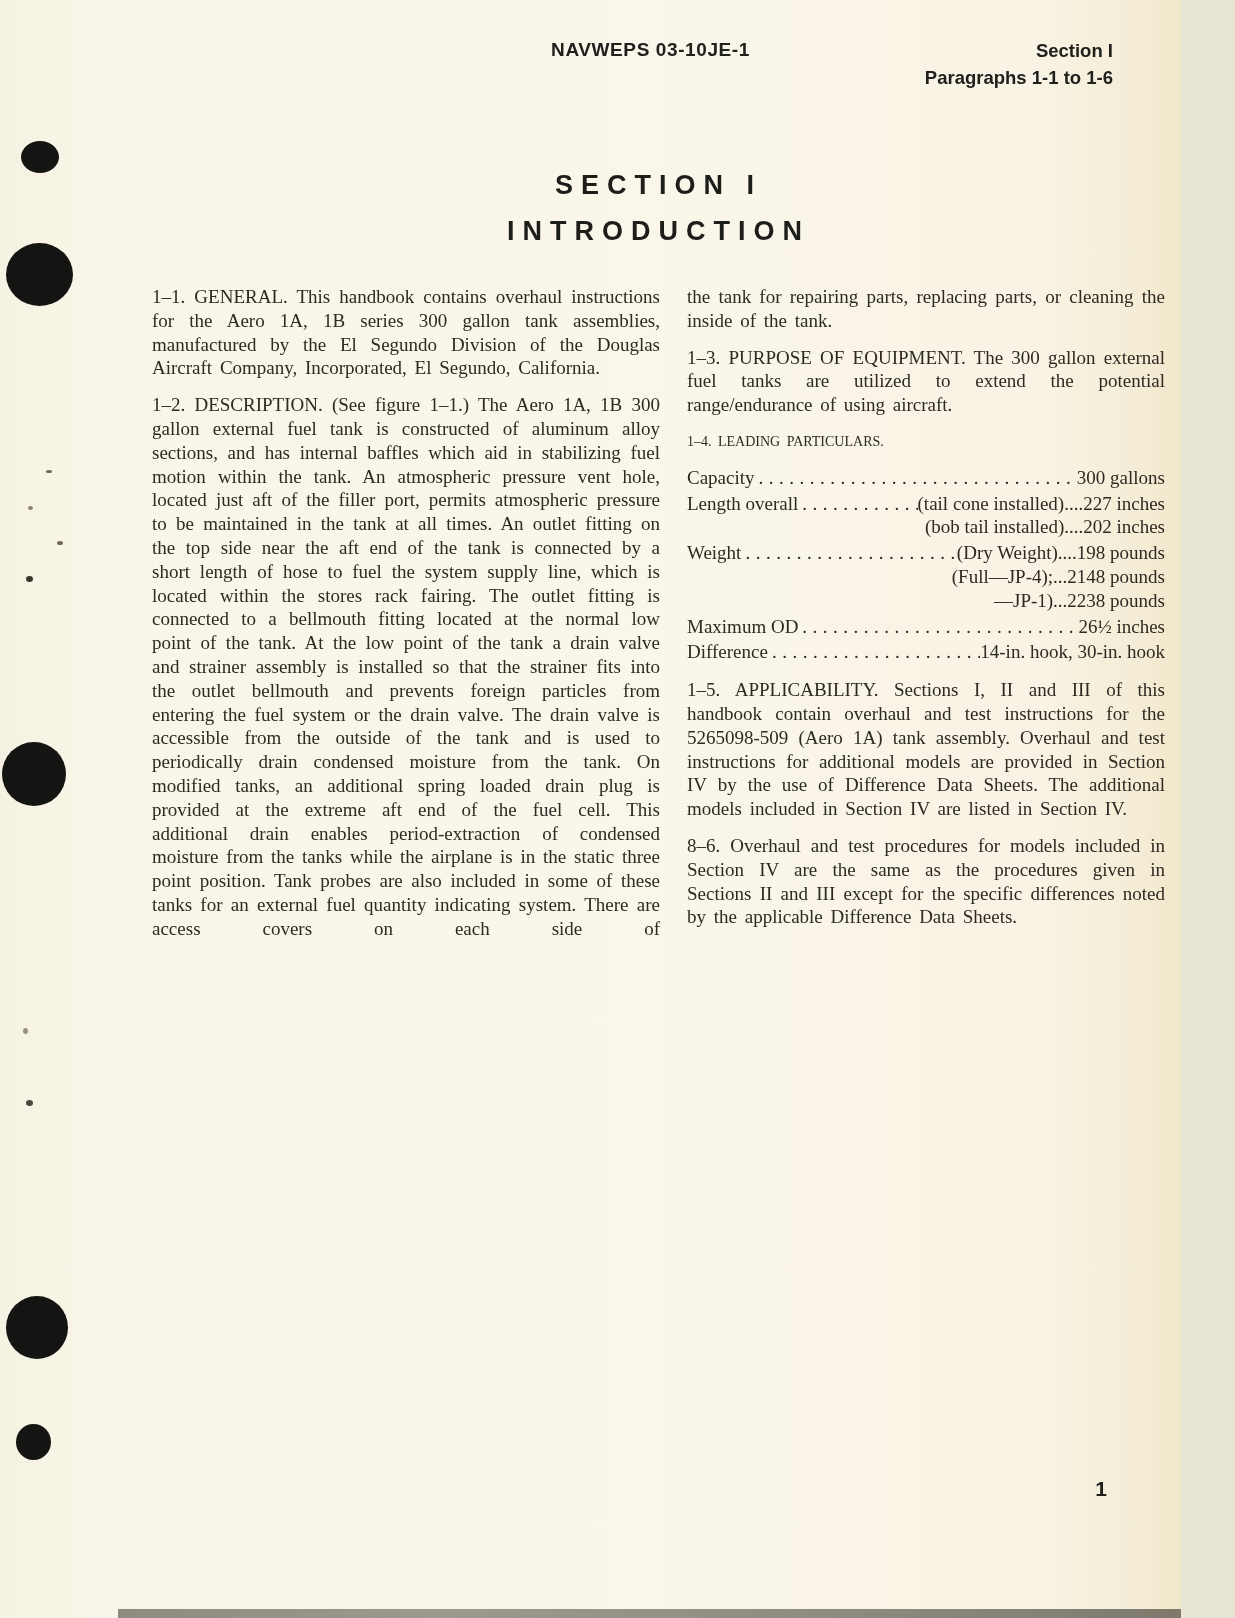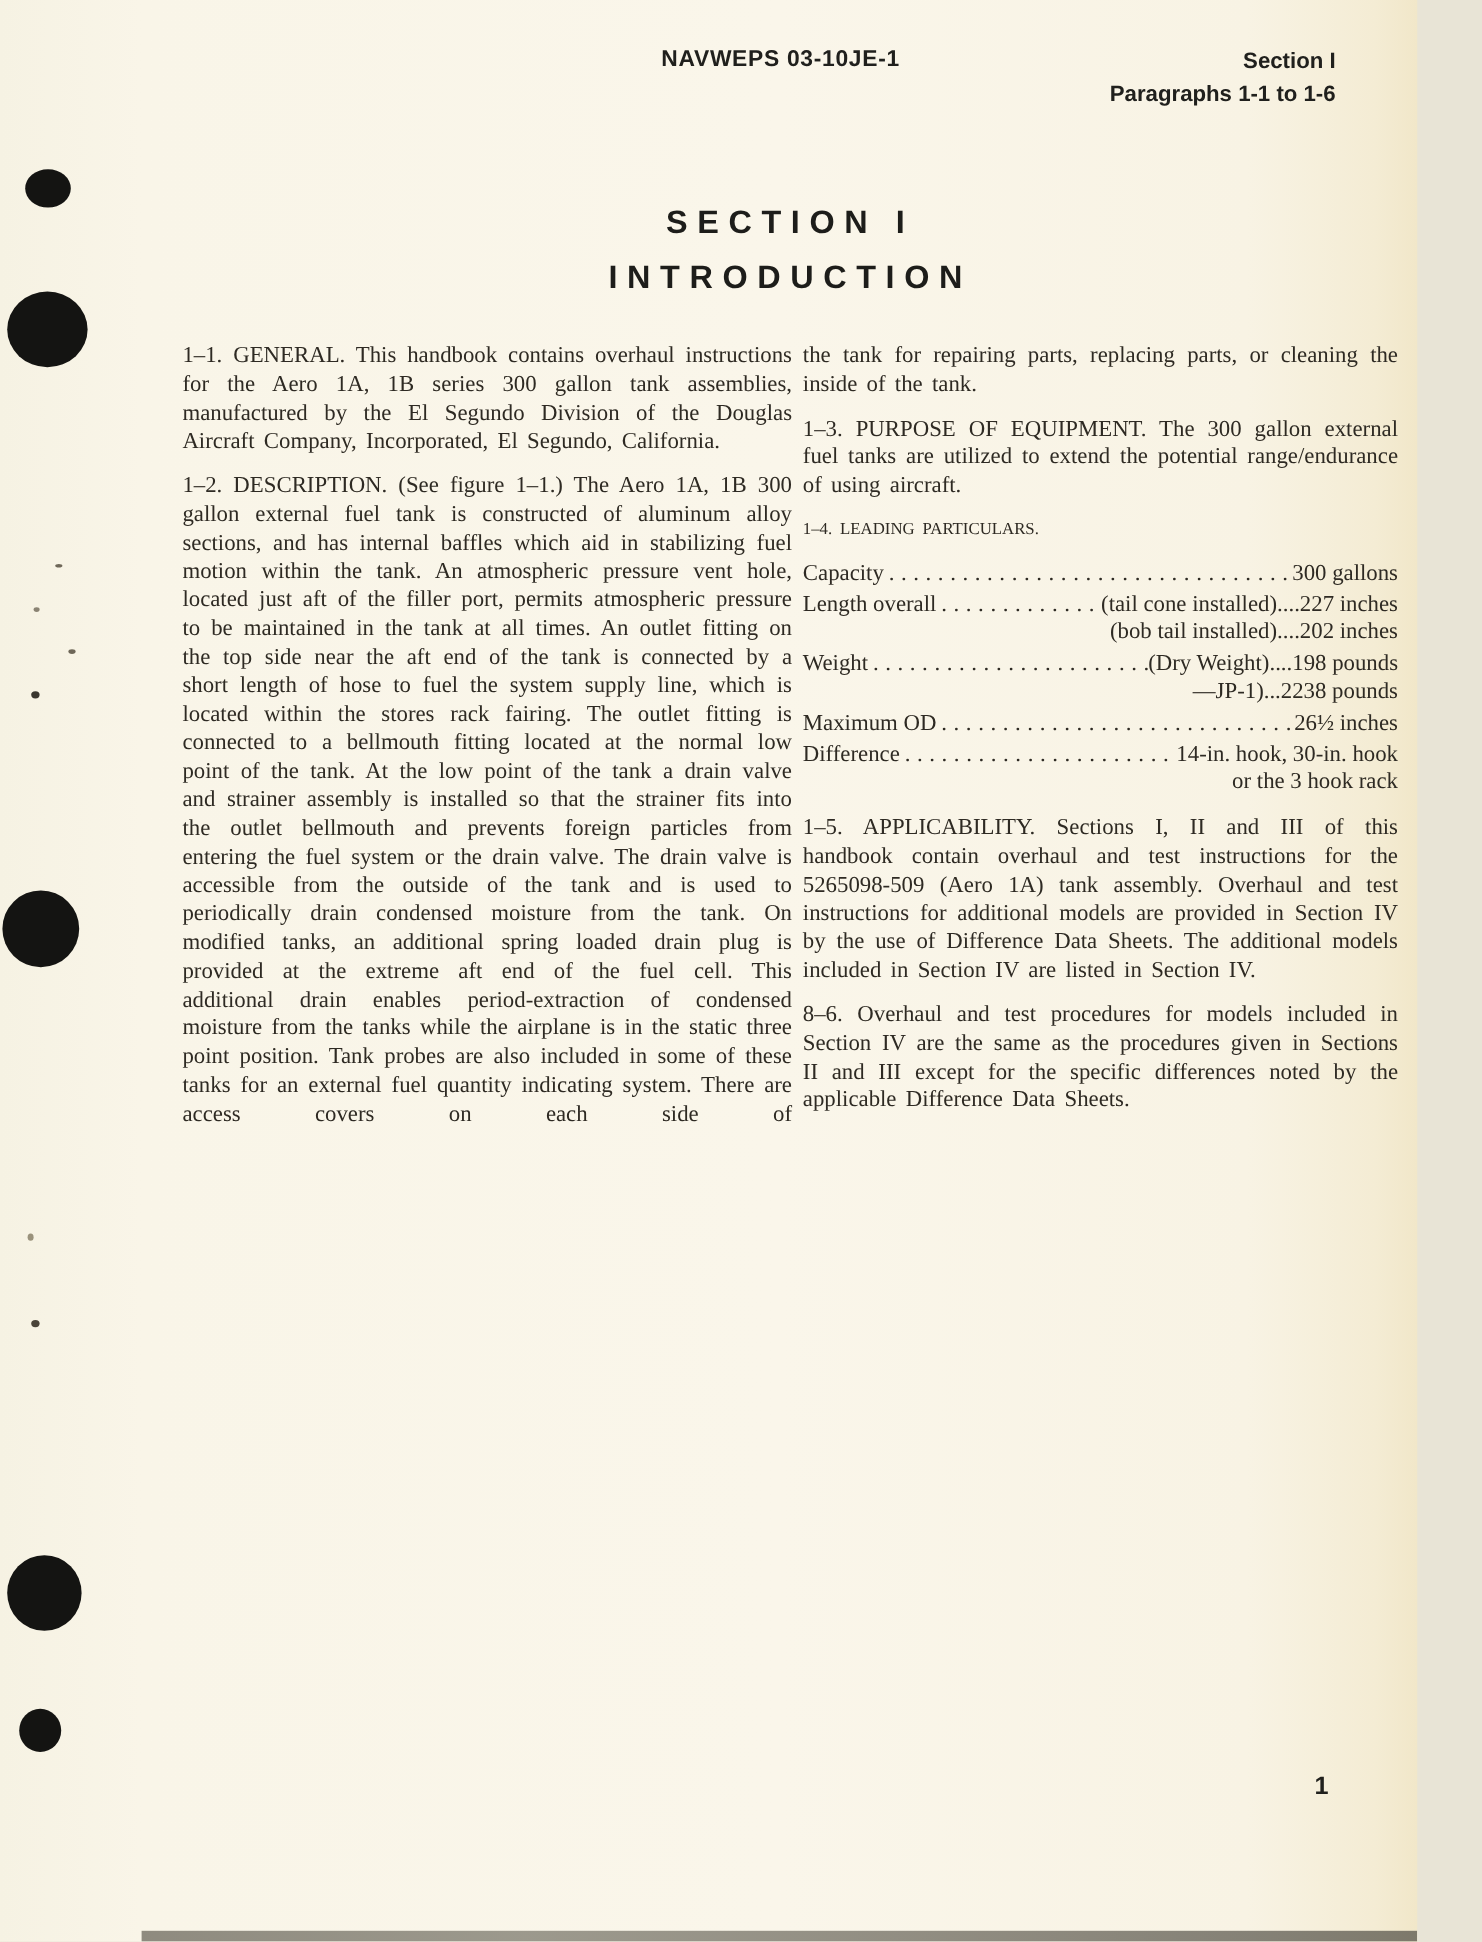--- a/index.html
+++ b/index.html
@@ -19,21 +19,21 @@
     position:absolute;top:37px;right:68px;text-align:right;
     font-family:"Liberation Sans",sans-serif;font-weight:bold;font-size:18.5px;
     line-height:27px;color:#20201d;
   }
   
   .title-block{position:absolute;top:170px;left:152px;width:1013px;text-align:center;
     font-family:"Liberation Sans",sans-serif;font-weight:bold;color:#1d1d1a;}
   .title-line{font-size:27px;letter-spacing:8px;line-height:30px;}
   .title-line + .title-line{margin-top:16px;}
   
-  .columns{position:absolute;top:285px;left:152px;width:1013px;display:flex;gap:9px;font-family:Liberation Serif, serif;}
+  .columns{position:absolute;top:285px;left:152px;width:1013px;display:flex;gap:27px;font-family:Liberation Serif, serif;}
   .col-left{width:508px;flex:0 0 508px;}
   .col-right{flex:1 1 auto;min-width:0;}
   .body-p{
     font-size:19px;line-height:23.8px;text-align:justify;margin:0 0 13px 0;
     word-spacing:3px;color:#2e2a23;
   }
   .body-p.cont{text-align-last:justify;}
   .lp-heading{font-size:14px;line-height:23.8px;margin:0 0 12px 0;word-spacing:3px;}
   .lp-list{margin:0 0 14px 0;font-size:19px;line-height:23.8px;}
   .lp-row{display:flex;align-items:flex-start;}
@@ -120,34 +120,34 @@
         </div>
         <div class="lp-row right-only">
           <span class="lp-value">(bob tail installed)....202 inches</span>
         </div>
         <div class="lp-row entry">
           <span class="lp-label">Weight</span>
           <span class="lp-leader">................................................................................</span>
           <span class="lp-value">(Dry Weight)....198 pounds</span>
         </div>
         <div class="lp-row right-only">
+          <span class="lp-value">(Full—JP-4);...2148 pounds</span>
+        </div>
+        <div class="lp-row right-only">
           <span class="lp-value">—JP-1)...2238 pounds</span>
         </div>
         <div class="lp-row entry">
           <span class="lp-label">Maximum OD</span>
           <span class="lp-leader">................................................................................</span>
           <span class="lp-value">26½ inches</span>
         </div>
         <div class="lp-row entry">
           <span class="lp-label">Difference</span>
           <span class="lp-leader">................................................................................</span>
           <span class="lp-value">14-in. hook, 30-in. hook</span>
-        </div>
-        <div class="lp-row right-only">
-          <span class="lp-value">or the 3 hook rack</span>
         </div>
       </div>
 
       <p class="body-p">1–5. APPLICABILITY. Sections I, II and III of this handbook contain overhaul and test instructions for the 5265098-509 (Aero 1A) tank assembly. Overhaul and test instructions for additional models are provided in Section IV by the use of Difference Data Sheets. The additional models included in Section IV are listed in Section IV.</p>
       <p class="body-p">8–6. Overhaul and test procedures for models included in Section IV are the same as the procedures given in Sections II and III except for the specific differences noted by the applicable Difference Data Sheets.</p>
     </div>
   </div>
 
   <div class="page-num">1</div>
 

